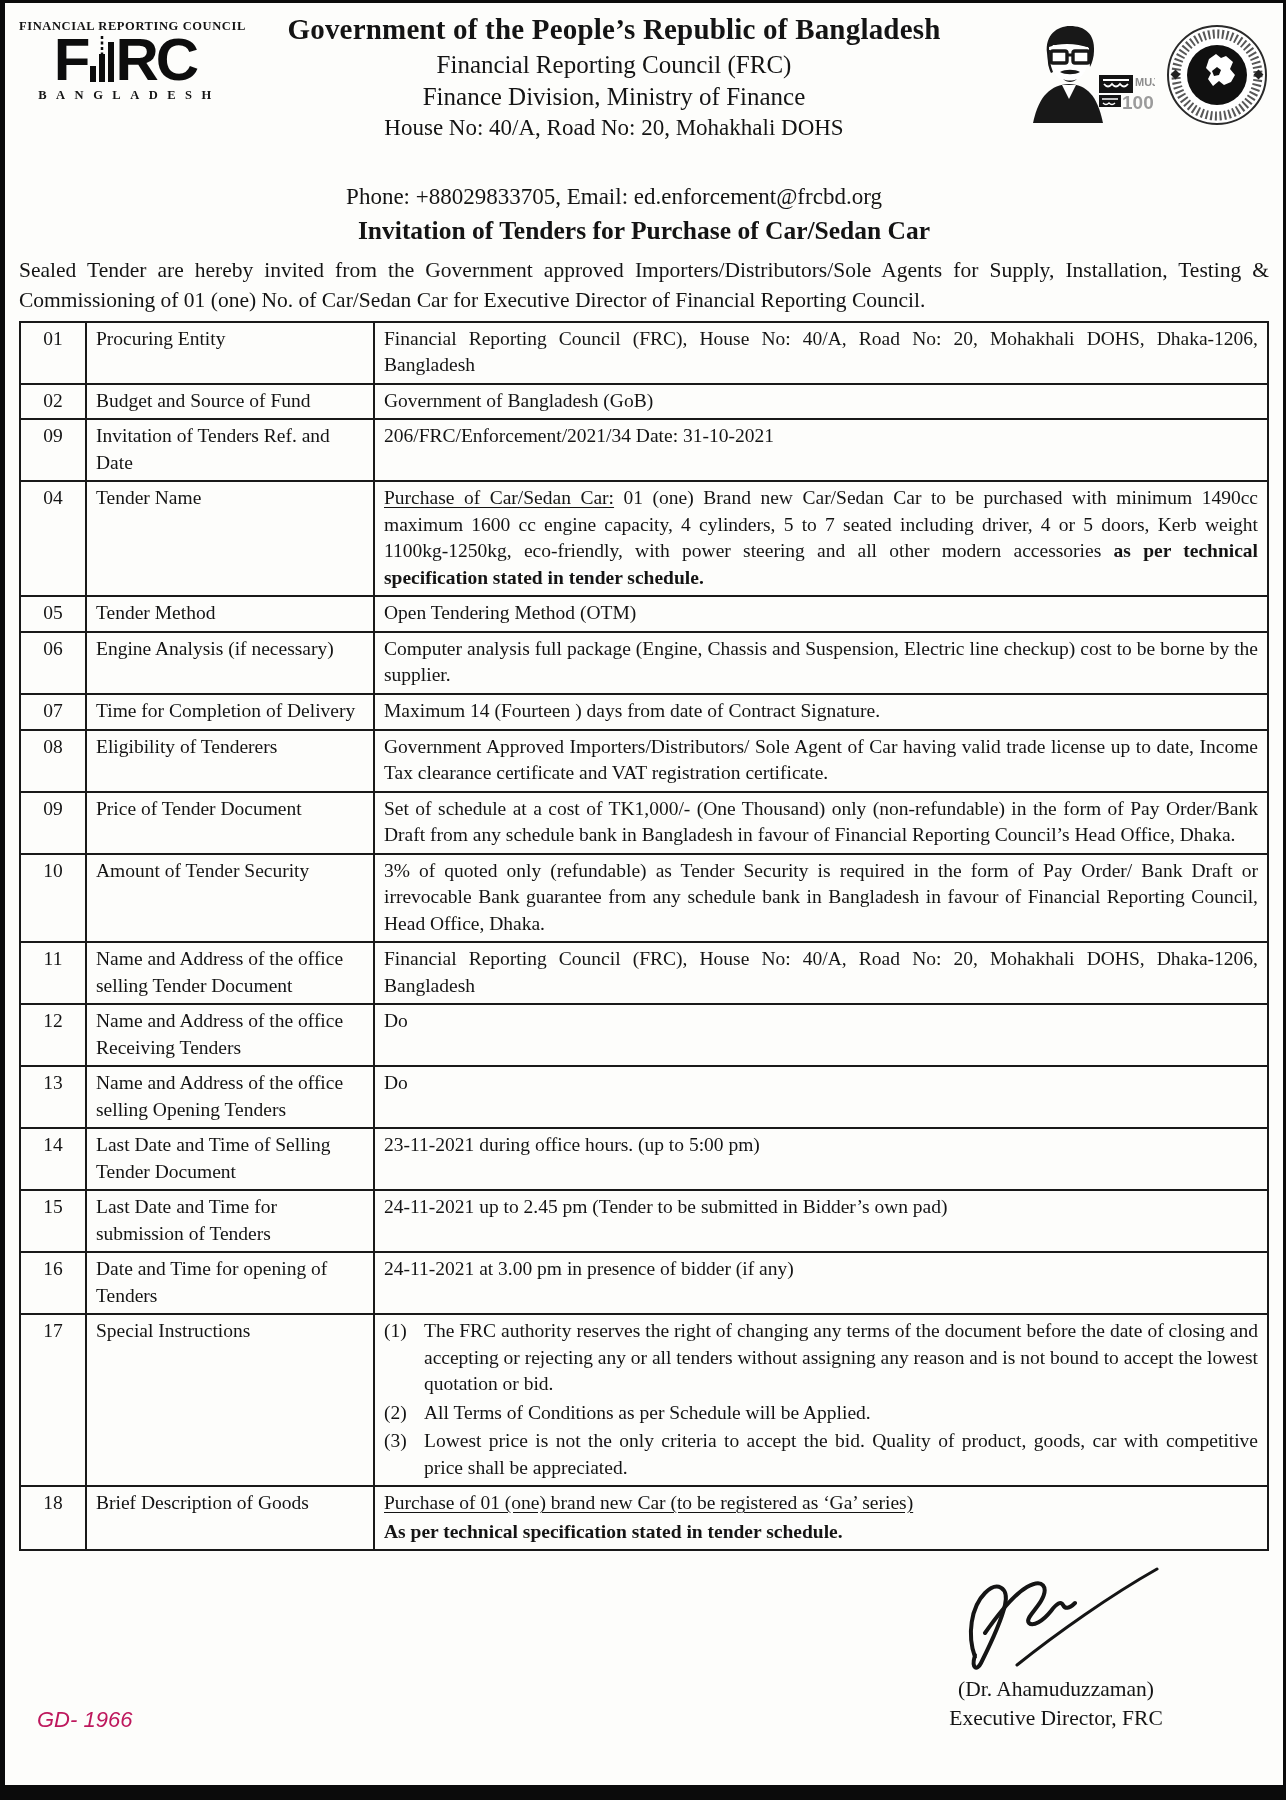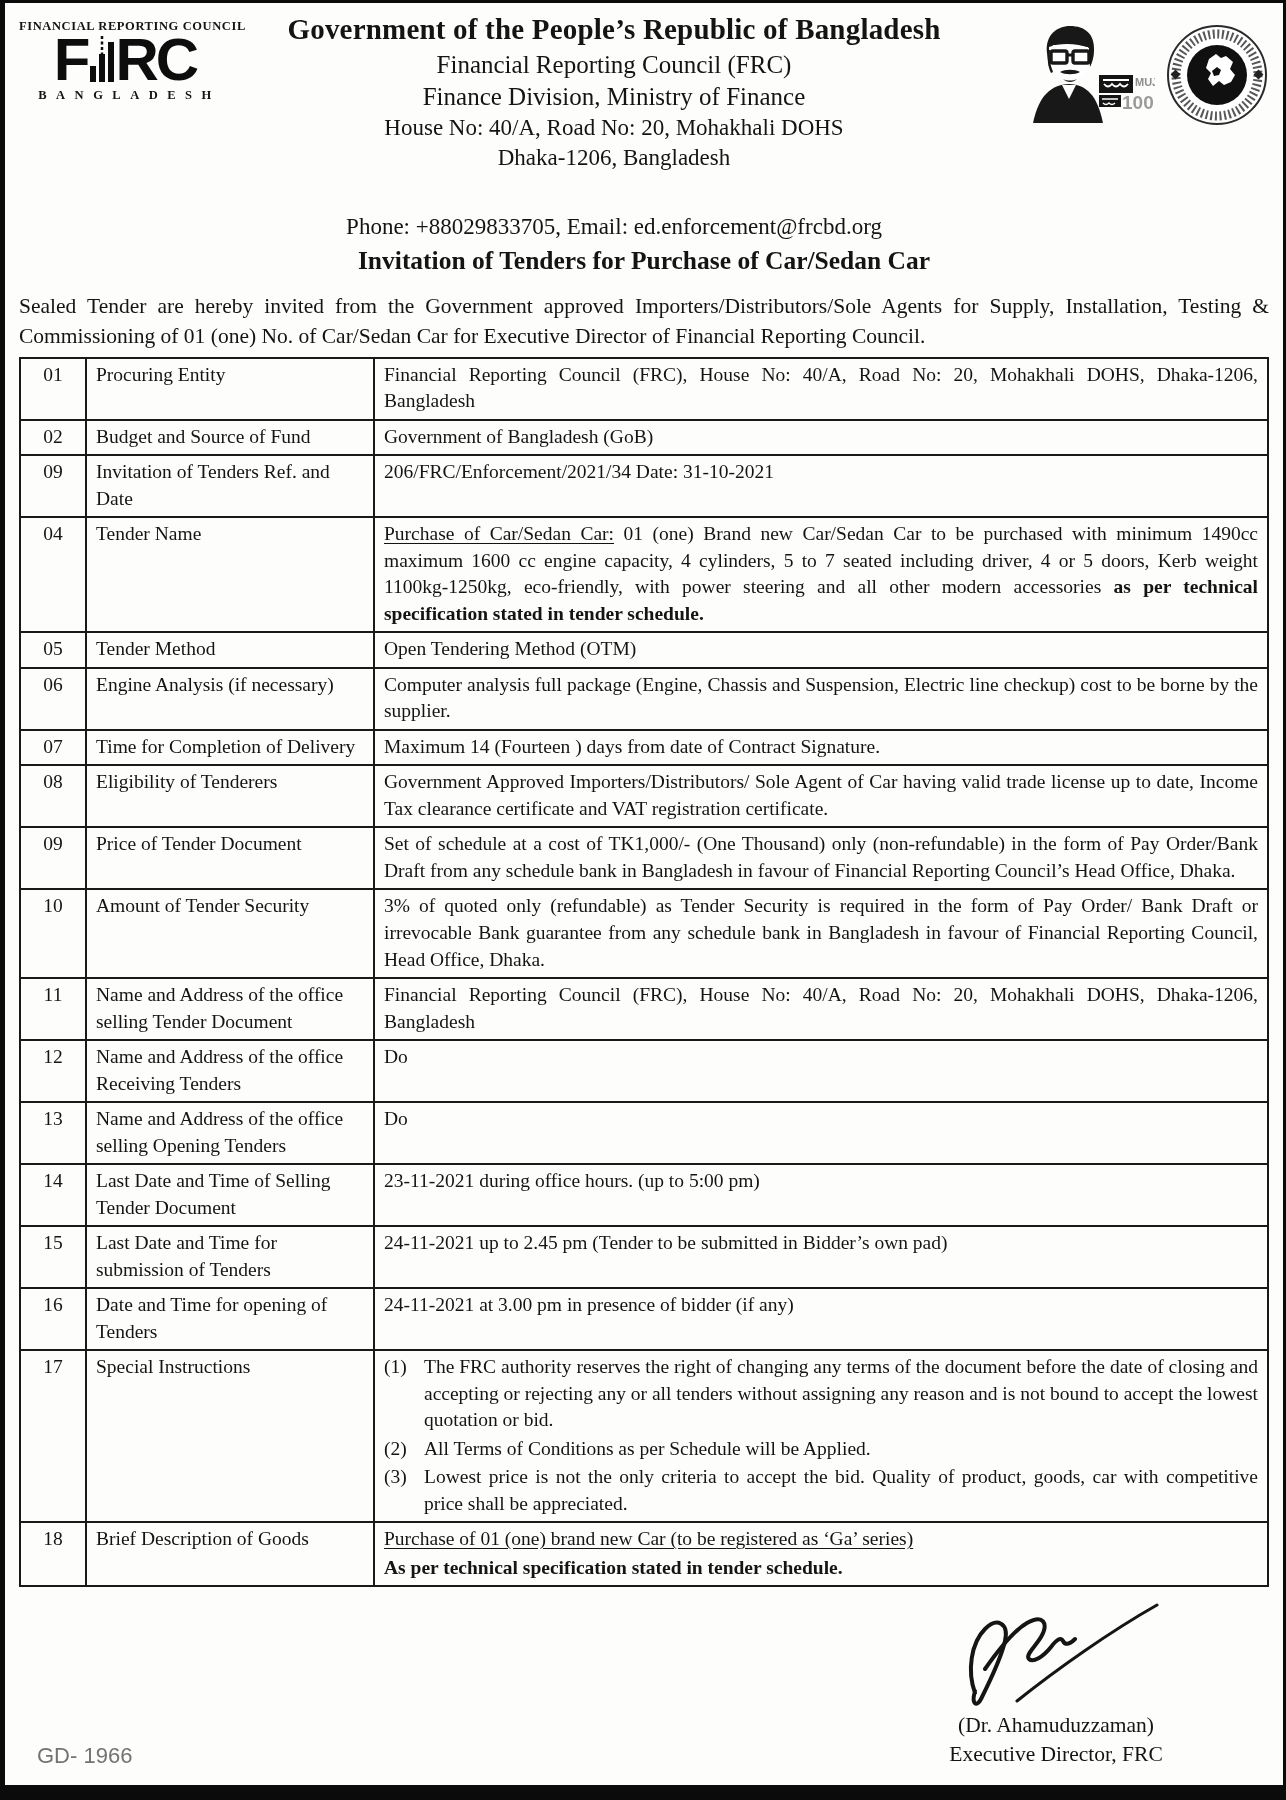--- a/index.html
+++ b/index.html
@@ -35,38 +35,38 @@
   .org-line-1 { font-size:25px; line-height:1.28; }
   .org-line-2 { font-size:25px; line-height:1.28; }
   .org-line-3 { font-size:23px; line-height:1.3; }
   .org-line-4 { font-size:23px; line-height:1.3; }
   .org-line-5 { font-size:23px; line-height:1.3;margin-top:39px; }
 
   .emblems { width:272px; flex:none; display:flex; justify-content:flex-end; gap:10px; padding-top:12px; }
 
   
   .doc-title { text-align:center; font-weight:700; font-size:25.5px; margin-top:4px; }
-  .intro { font-size:21.5px; line-height:1.42; text-align:justify; margin-top:15px; }
+  .intro { font-size:21.5px; line-height:1.42; text-align:justify; margin-top:9px; }
 
   
   table.tender { width:100%; border-collapse:collapse; margin-top:5px; font-size:19.5px; }
   table.tender td { border:2px solid #191919; vertical-align:top; padding:3px 9px 4px 9px; line-height:1.36; }
   td.c-no { width:66px; text-align:center; padding-left:2px; padding-right:2px; }
   td.c-label { width:288px; }
   td.c-value .vp { text-align:justify; }
   td.c-value .vp + .vp { margin-top:2px; }
   .u { text-decoration:underline; text-underline-offset:3px; }
   .b { font-weight:700; }
   .li { display:flex; }
   .li .marker { flex:none; width:40px; }
   .li .litext { flex:1; text-align:justify; }
 
   
   .footer { position:relative; height:210px; }
-  .gd-number { position:absolute; left:18px; bottom:28px; font-family:"Liberation Sans","DejaVu Sans",sans-serif; font-size:22px; color:#737373; }
+  .gd-number { position:absolute; left:18px; bottom:28px; font-family:"Liberation Sans","DejaVu Sans",sans-serif; font-size:22px; color:#be185d;font-style:italic; }
   .sign-block { position:absolute; right:48px; bottom:28px; width:330px; text-align:center; }
   .signature-svg { display:block; margin:0 auto -6px 70px; }
   .sig-name { font-size:21.5px; line-height:1.35; }
   .sig-title { font-size:21.5px; line-height:1.35; }
 </style>
 </head>
 <body>
 
 <div class="page">
 
@@ -85,21 +85,20 @@
         <span class="ltr">RC</span>
       </div>
       <div class="frc-bottom">BANGLADESH</div>
     </div>
 
     <div class="org-block">
         <div class="org-line-0">Government of the People’s Republic of Bangladesh</div>
         <div class="org-line-1">Financial Reporting Council (FRC)</div>
         <div class="org-line-2">Finance Division, Ministry of Finance</div>
         <div class="org-line-3">House No: 40/A, Road No: 20, Mohakhali DOHS</div>
-        <div class="org-line-4">Dhaka-1206, Bangladesh</div>
         <div class="org-line-5">Phone: +88029833705, Email: ed.enforcement@frcbd.org</div>
       </div>
 
     <div class="emblems">
 
       <svg width="152" height="105" viewBox="0 0 152 105">
 
         <path d="M30 100 C36 72 48 62 66 61 C84 62 94 72 100 100 Z" fill="#181818"></path>
         <path d="M59 62 L66 76 L73 62 Z" fill="#ffffff"></path>
         <path d="M44 30 C42 12 54 3 67 3 C82 3 92 11 91 28 C91 34 89 40 87 44 L85 24 L50 22 C48 26 46 34 46 44 Z" fill="#181818"></path>

